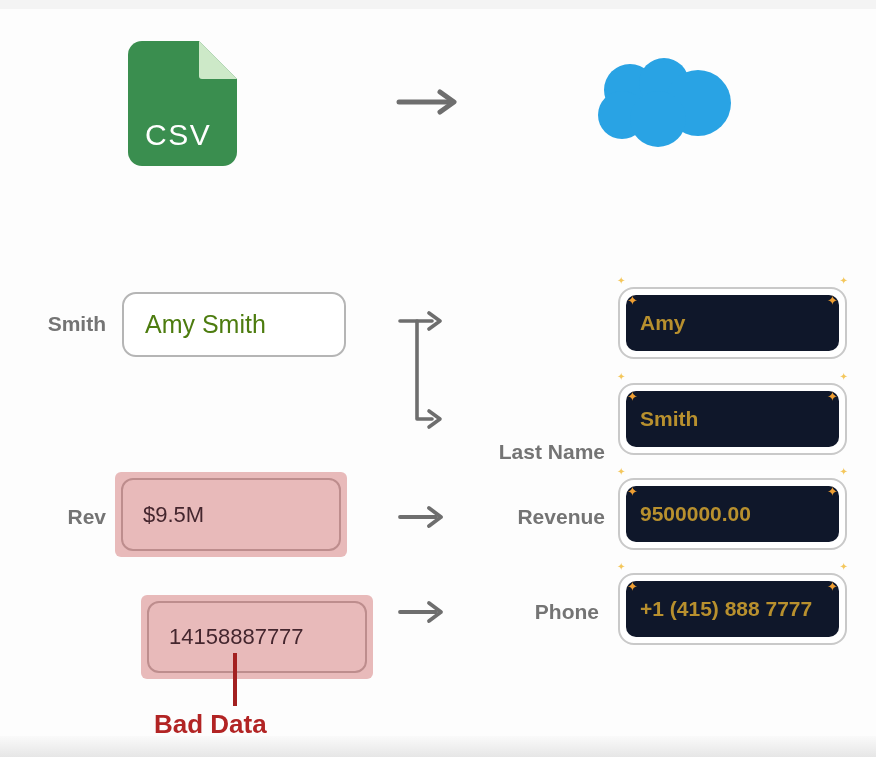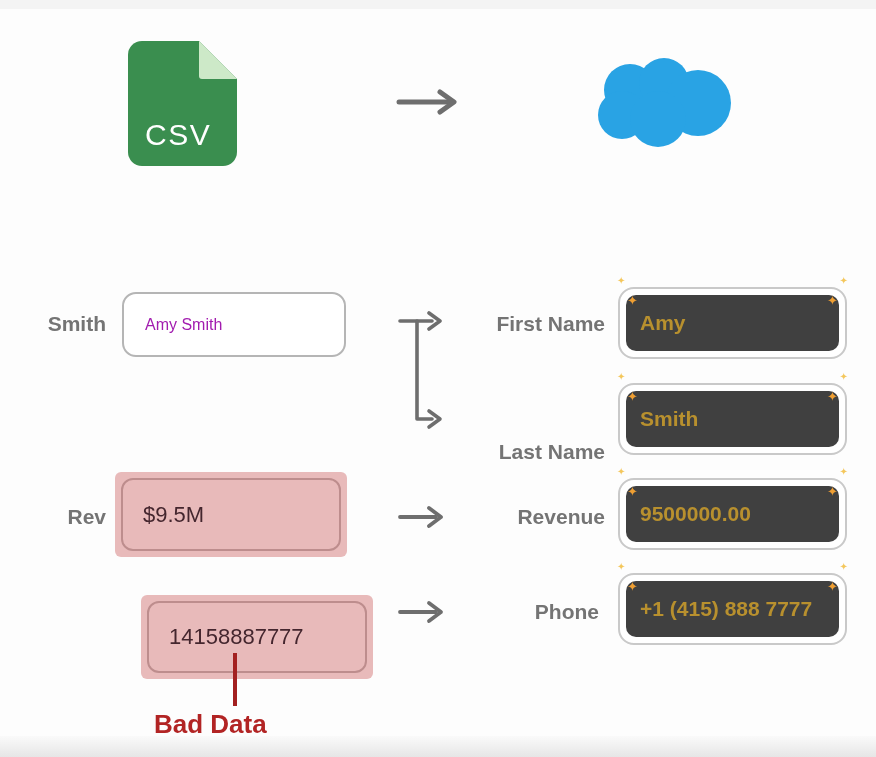--- a/index.html
+++ b/index.html
@@ -14,32 +14,32 @@
     background:linear-gradient(#fafafa,#e6e6e6);}
 
   
   .flabel{position:absolute;height:28px;line-height:28px;text-align:right;
     color:#747474;font-weight:700;font-size:21px;}
 
   
   .white-box{position:absolute;left:122px;top:292px;width:224px;height:65px;
     box-sizing:border-box;background:#ffffff;border:2px solid #b5b5b5;border-radius:14px;
     display:flex;align-items:center;padding-left:21px;}
-  .white-box .val{color:#a21caf;font-size:16px;}
+  .white-box .val{color:#4d7c0f;font-size:25px;}
 
   
   .pink-box{position:absolute;left:115px;width:232px;background:#e8baba;border-radius:6px;}
   .pink-ring{position:absolute;inset:6px;border:2px solid #bd8d8d;border-radius:12px;}
   .pink-box .val{position:absolute;left:28px;top:50%;transform:translateY(-50%);
     color:#44262e;font-size:22px;}
 
   
   .gold-box{position:absolute;left:618px;width:229px;height:72px;box-sizing:border-box;
     background:#ffffff;border:2px solid #c9c9c9;border-radius:16px;padding:6px;}
-  .gold-inner{width:100%;height:100%;box-sizing:border-box;background:#404040;
+  .gold-inner{width:100%;height:100%;box-sizing:border-box;background:#0f172a;
     border-radius:10px;display:flex;align-items:center;padding-left:14px;}
   .gold-inner .val{color:#b8902e;font-weight:700;font-size:21px;}
   .sparkle{position:absolute;line-height:1;pointer-events:none;}
   .s-out-tl{left:-3px;top:-13px;font-size:10px;color:#f4c75c;}
   .s-out-tr{right:-3px;top:-13px;font-size:10px;color:#f4c75c;}
   .s-in-tl{left:7px;top:5px;font-size:13px;color:#ef9f33;}
   .s-in-tr{right:7px;top:5px;font-size:13px;color:#ef9f33;}
 
   .arrow-svg{position:absolute;}
   .redline{position:absolute;left:233px;top:653px;width:4px;height:53px;background:#a32020;}
@@ -80,21 +80,20 @@
     <span class="val">Amy Smith</span>
   </div>
 
   <svg class="arrow-svg" style="left:398px;top:311px;" width="50" height="120" viewBox="0 0 50 120">
     <path d="M2,10 H34" stroke="#6e6e6e" stroke-width="3.6" stroke-linecap="round" fill="none"></path>
     <path d="M31,2 L42,10 L31,18" stroke="#6e6e6e" stroke-width="3.6" stroke-linecap="round" stroke-linejoin="round" fill="none"></path>
     <path d="M19,10 V108 H34" stroke="#6e6e6e" stroke-width="3.6" stroke-linecap="round" stroke-linejoin="round" fill="none"></path>
     <path d="M31,100 L42,108 L31,116" stroke="#6e6e6e" stroke-width="3.6" stroke-linecap="round" stroke-linejoin="round" fill="none"></path>
   </svg>
 
-  <div class="flabel" style="left:450px;top:310px;width:155px;">First Name</div>
   <div class="gold-box" style="top:287px;">
     <div class="gold-inner">
       <span class="val">Amy</span>
     </div>
     <span class="sparkle s-out-tl">✦</span>
     <span class="sparkle s-out-tr">✦</span>
     <span class="sparkle s-in-tl">✦</span>
     <span class="sparkle s-in-tr">✦</span>
   </div>
 

